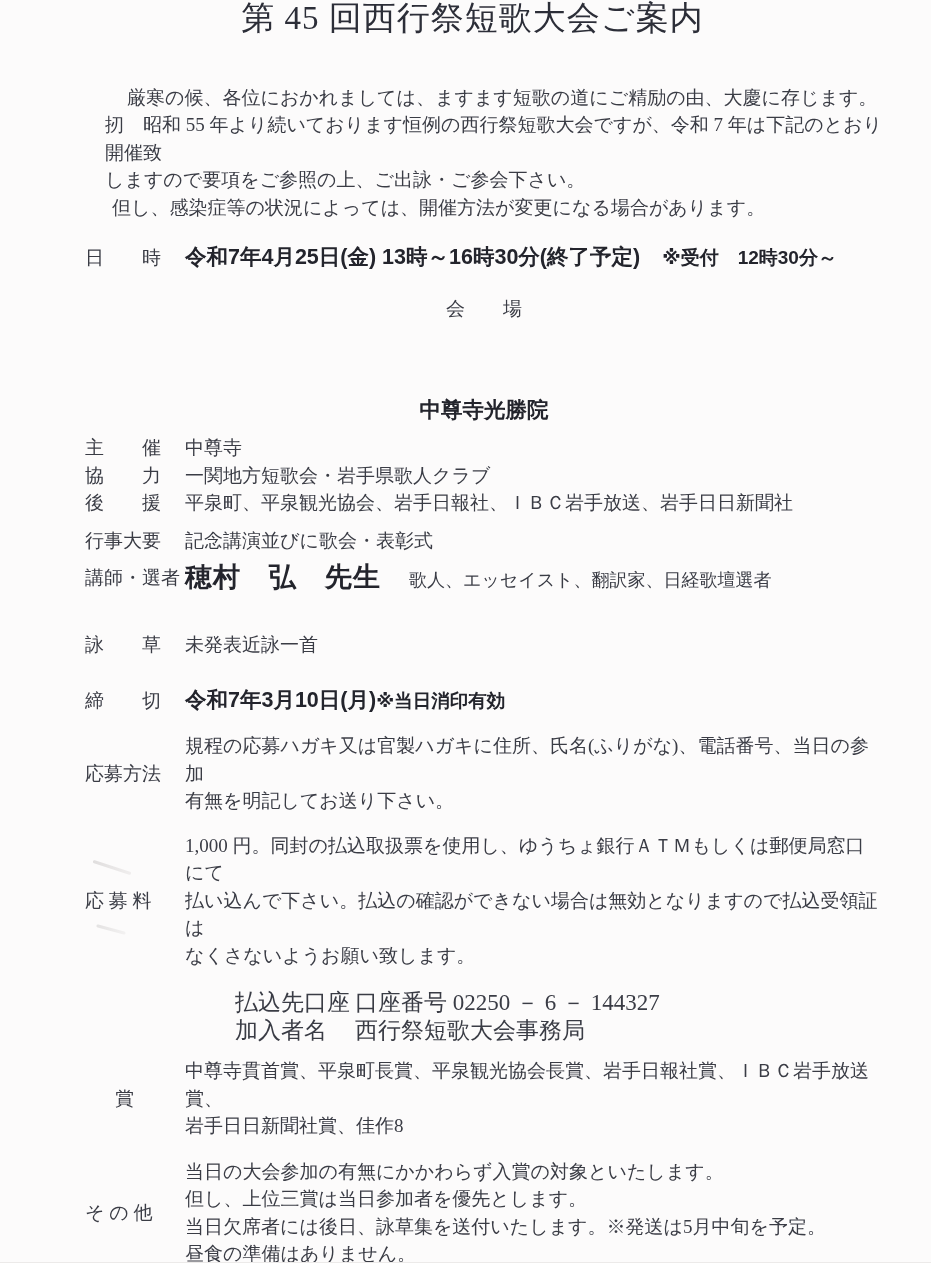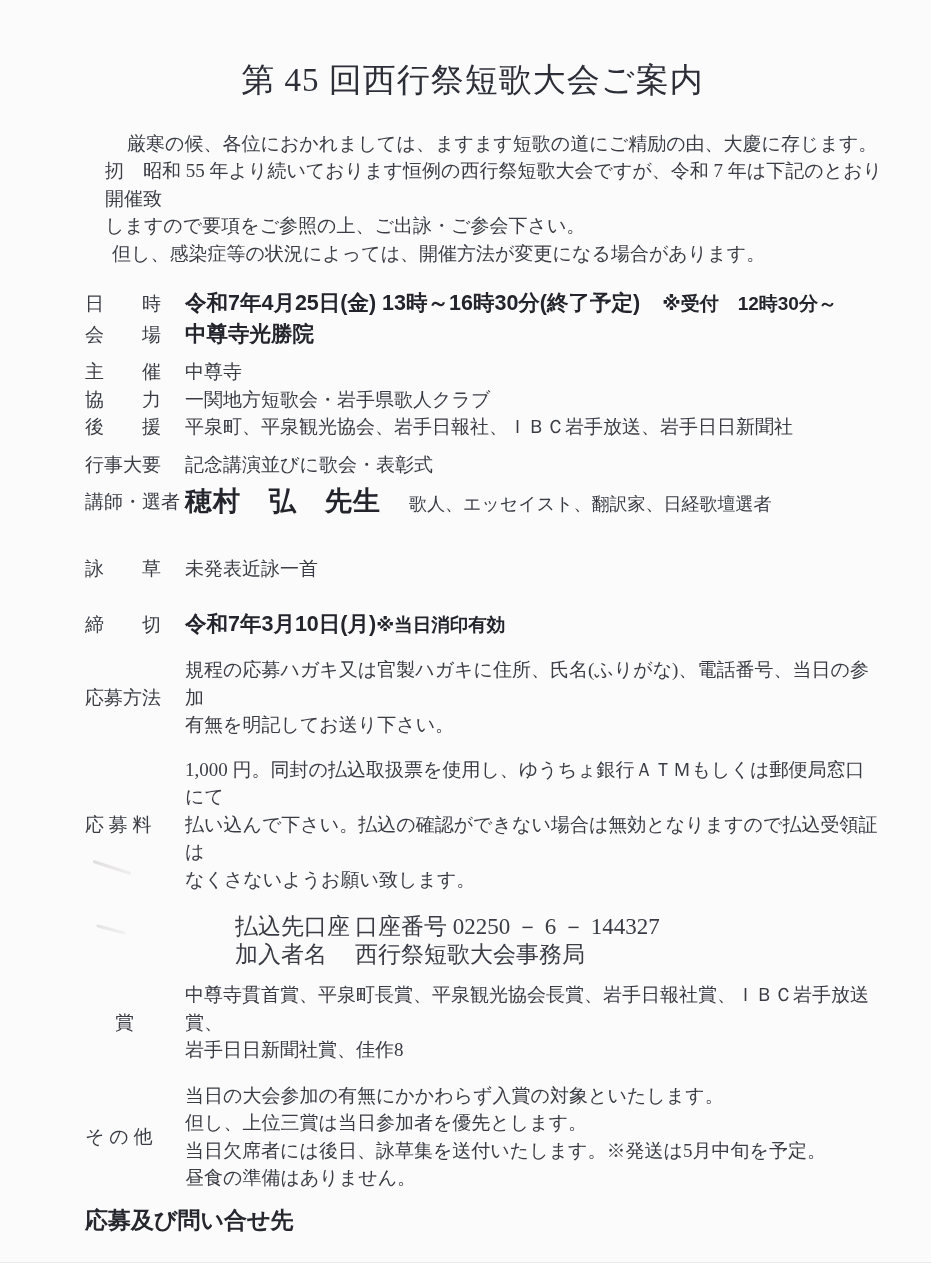--- a/index.html
+++ b/index.html
@@ -20,40 +20,40 @@
     position:absolute;left:92px;top:866px;width:40px;height:3px;
     background:linear-gradient(90deg,#c9c6c6,#e6e3e3);
     transform:rotate(18deg);opacity:.55;border-radius:2px;
   }
   .speck2{
     position:absolute;left:96px;top:928px;width:30px;height:3px;
     background:linear-gradient(90deg,#cccaca,#eae8e8);
     transform:rotate(15deg);opacity:.5;border-radius:2px;
   }
   .title{
-    margin:0;padding-top:62px;
+    margin:0;
     text-align:center;text-indent:14px;
     font-size:33px;font-weight:500;letter-spacing:1px;
     color:#2c2e38;line-height:1.15;
   }
   .body{padding:0 48px 0 85px;}
-  .intro{margin-top:30px;margin-left:20px;font-size:19px;line-height:27.5px;}
+  .intro{margin-top:46px;margin-left:20px;font-size:19px;line-height:27.5px;}
   .intro .indent1{text-indent:22px;}
   .intro .indent-small{text-indent:7px;}
   .row{display:flex;align-items:center;font-size:19px;line-height:27.5px;}
   .label{flex:0 0 100px;white-space:pre;color:#3a3c45;}
   .content{flex:1;}
   .gothic-bold{
     font-family:"Liberation Sans","DejaVu Sans",sans-serif;
     font-weight:bold;color:#23242c;
   }
   .row-datetime{margin-top:21px;}
   .row-datetime .content{font-size:21.5px;line-height:30px;}
   .row-datetime .note{font-size:19px;margin-left:22px;}
-  .row-venue{}
+  .row-venue{margin-top:22px;flex-direction:column;}
   .row-venue .content{font-size:21.5px;line-height:30px;}
   .row-host{margin-top:9px;}
   .row-program{margin-top:10px;}
   .row-lecturer{margin-top:6px;}
   .row-lecturer .name{font-size:27px;line-height:34px;letter-spacing:1px;}
   .row-lecturer .desc{font-size:18px;margin-left:28px;}
   .row-eiso{margin-top:36px;}
   .row-deadline{margin-top:27px;}
   .row-deadline .content{font-size:21.5px;line-height:30px;}
   .row-deadline .note{font-size:18.5px;}

